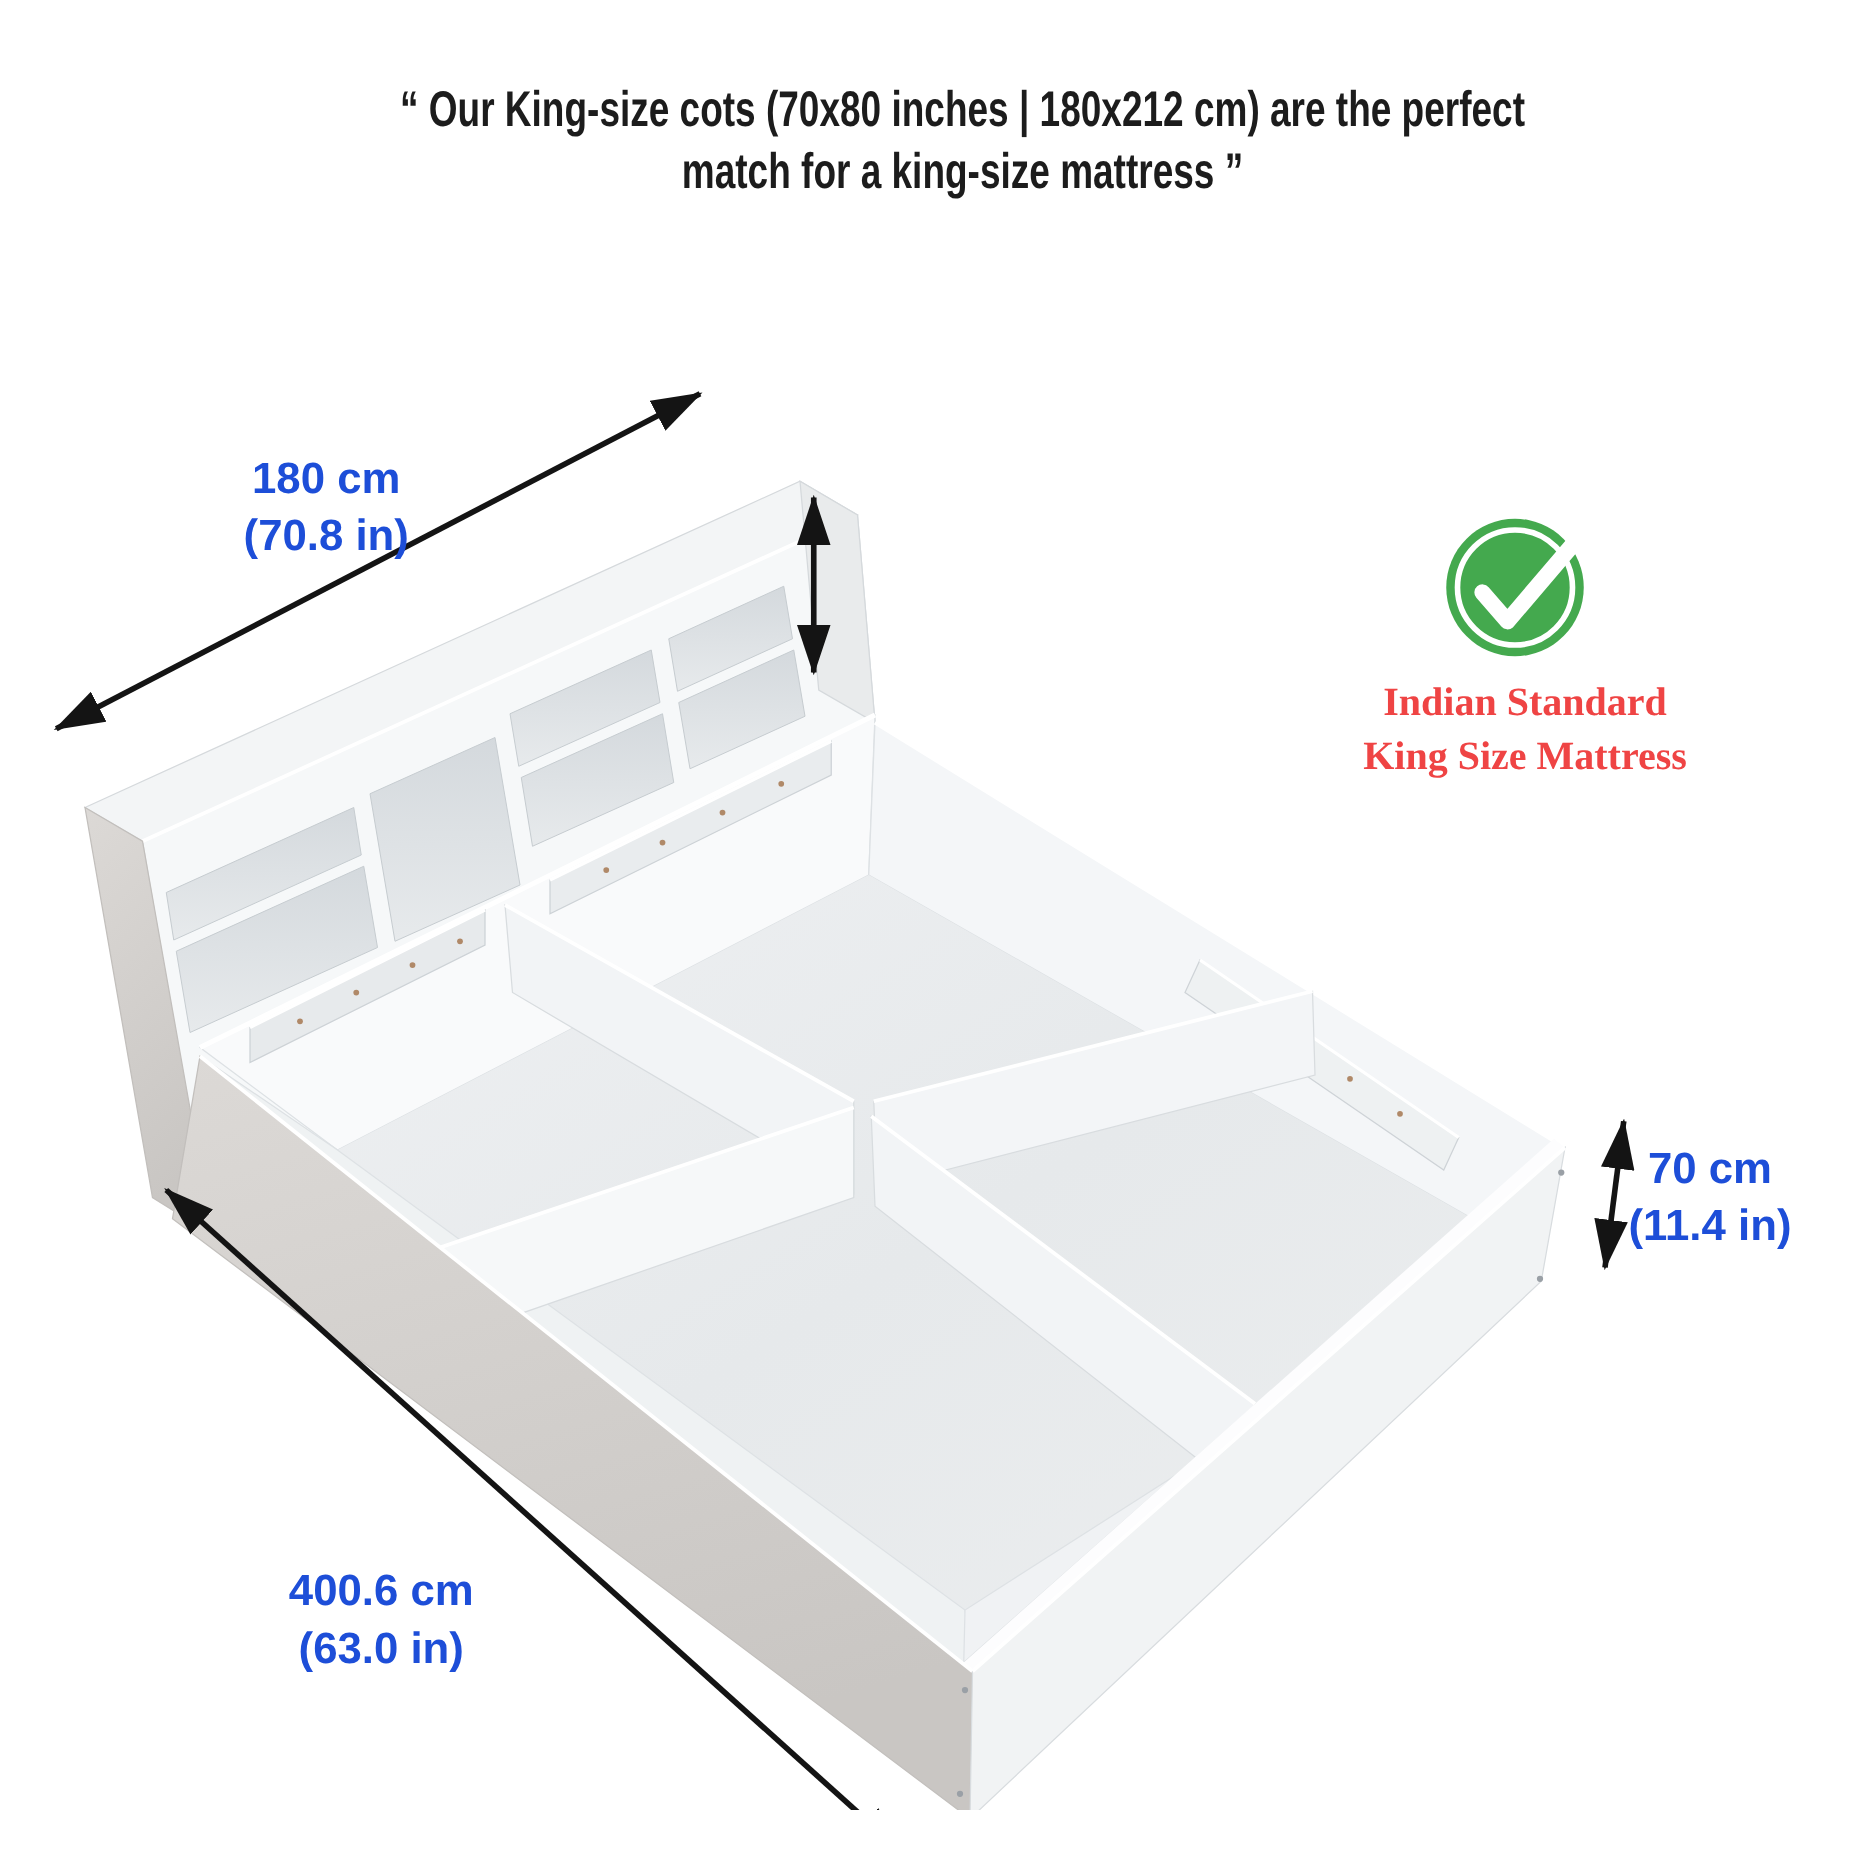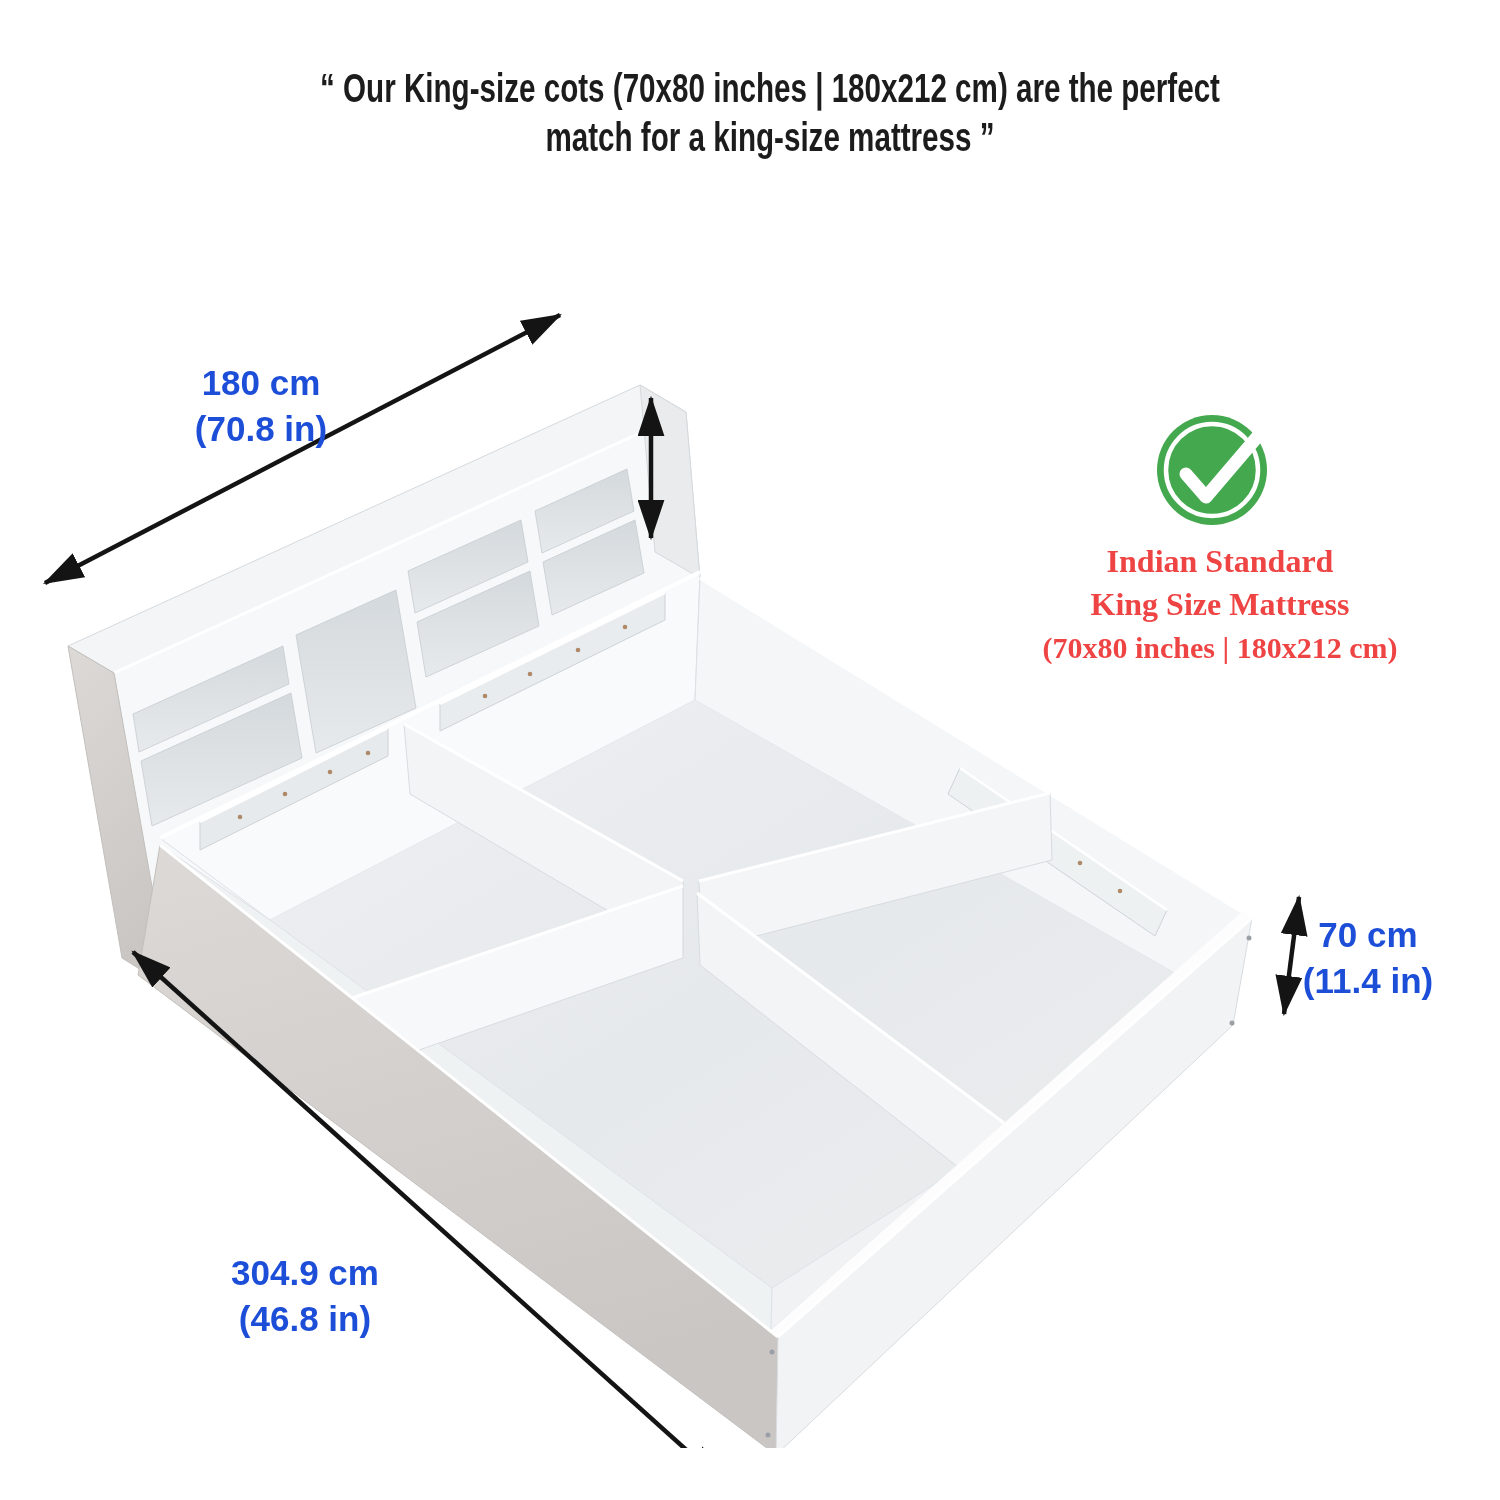--- a/index.html
+++ b/index.html
@@ -148,22 +148,21 @@
     <div>(70.8 in)</div>
   </div>
 
 
   <div class="dim dim40">
     <div>70 cm</div>
     <div>(11.4 in)</div>
   </div>
 
   <div class="dim dim212">
-    <div>304.9 cm</div>
-    <div>(46.8 in)</div>
+    <div>400.6 cm</div>
+    <div>(63.0 in)</div>
   </div>
 
   <div class="badge-text">
     <div class="l1">Indian Standard</div>
     <div class="l2">King Size Mattress</div>
-    <div class="l3">(70x80 inches | 180x212 cm)</div>
   </div>
 </div>
 
 </body></html>

